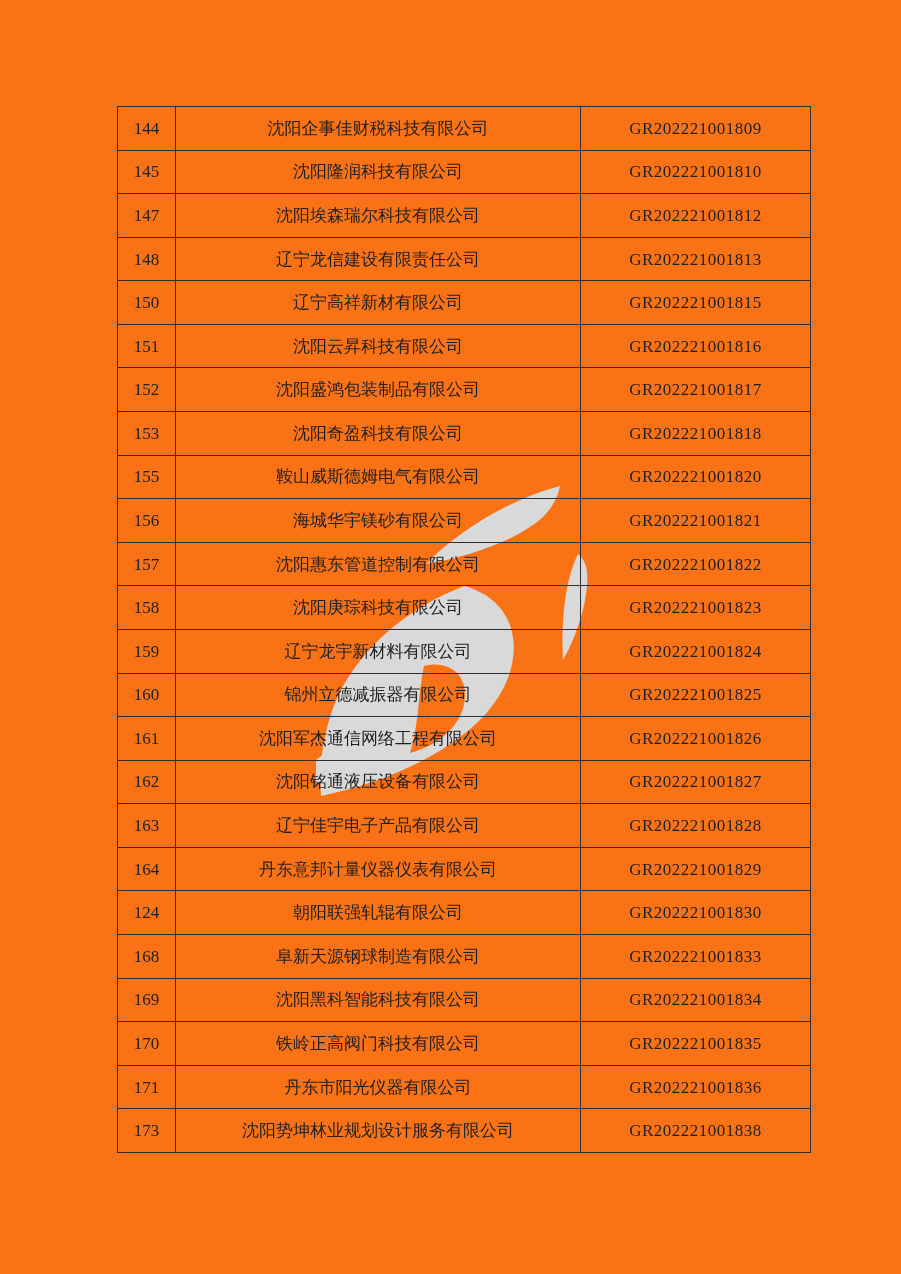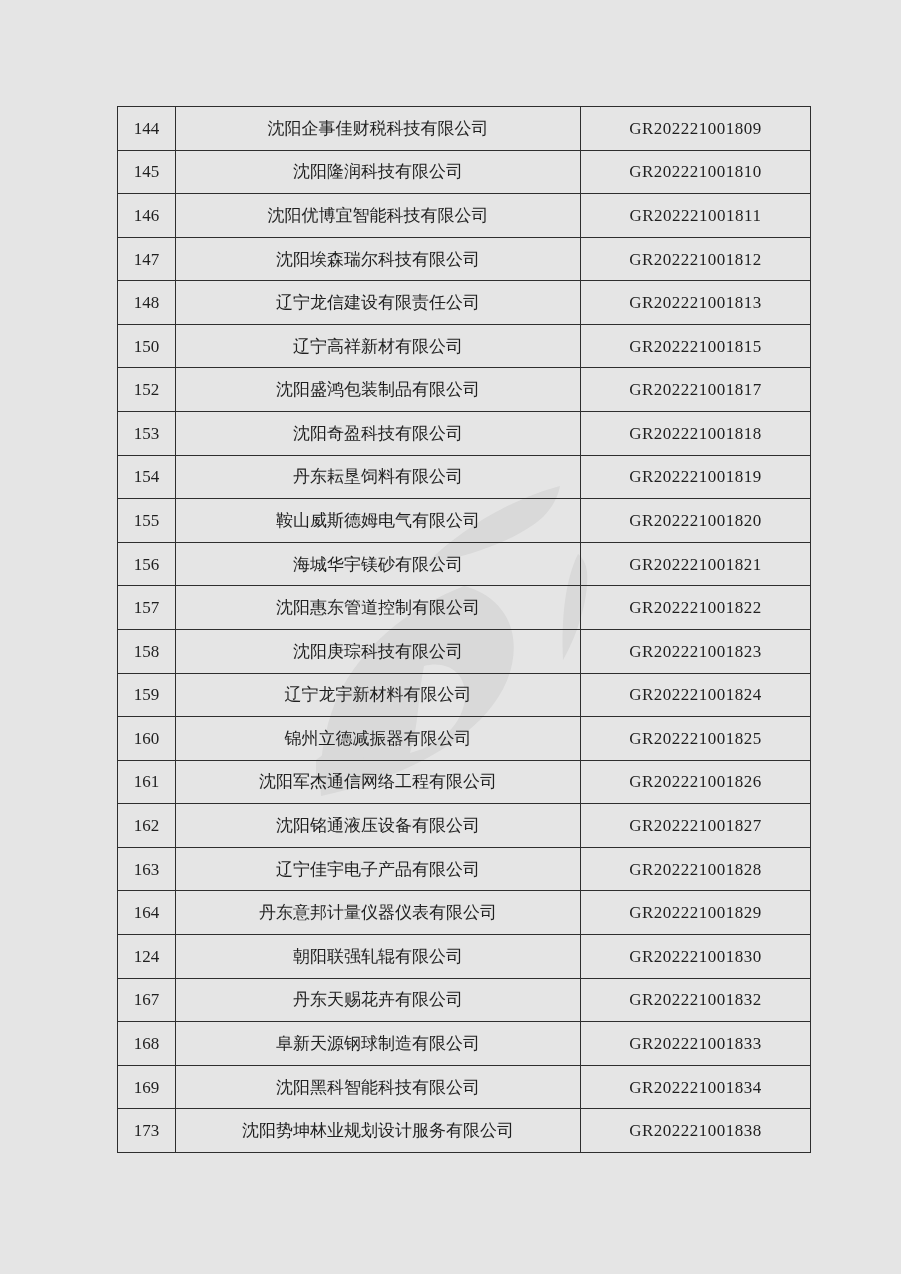--- a/index.html
+++ b/index.html
@@ -1,20 +1,20 @@
 <!DOCTYPE html>
 <html><head>
 <meta charset="utf-8">
 <style>
   html, body { margin: 0; padding: 0; }
   .page {
     position: relative;
     width: 901px;
     height: 1274px;
-    background: #e5e5e5;
+    background: #f97316;
     overflow: hidden;
     font-family: "Liberation Serif", "DejaVu Serif", serif;
   }
   .watermark {
     position: absolute;
     left: 312px;
     top: 468px;
     width: 300px;
     height: 340px;
     z-index: 0;
@@ -74,63 +74,58 @@
       <td class="col-name">沈阳企事佳财税科技有限公司</td>
       <td class="col-code">GR202221001809</td>
     </tr>
 
     <tr>
       <td class="col-no">145</td>
       <td class="col-name">沈阳隆润科技有限公司</td>
       <td class="col-code">GR202221001810</td>
     </tr>
 
-    <tr>
-      <td class="col-no">146</td>
-      <td class="col-name">沈阳优博宜智能科技有限公司</td>
-      <td class="col-code">GR202221001811</td>
-    </tr>
 
     <tr>
       <td class="col-no">147</td>
       <td class="col-name">沈阳埃森瑞尔科技有限公司</td>
       <td class="col-code">GR202221001812</td>
     </tr>
 
     <tr>
       <td class="col-no">148</td>
       <td class="col-name">辽宁龙信建设有限责任公司</td>
       <td class="col-code">GR202221001813</td>
     </tr>
 
 
     <tr>
       <td class="col-no">150</td>
       <td class="col-name">辽宁高祥新材有限公司</td>
       <td class="col-code">GR202221001815</td>
     </tr>
 
+    <tr>
+      <td class="col-no">151</td>
+      <td class="col-name">沈阳云昇科技有限公司</td>
+      <td class="col-code">GR202221001816</td>
+    </tr>
 
     <tr>
       <td class="col-no">152</td>
       <td class="col-name">沈阳盛鸿包装制品有限公司</td>
       <td class="col-code">GR202221001817</td>
     </tr>
 
     <tr>
       <td class="col-no">153</td>
       <td class="col-name">沈阳奇盈科技有限公司</td>
       <td class="col-code">GR202221001818</td>
     </tr>
 
-    <tr>
-      <td class="col-no">154</td>
-      <td class="col-name">丹东耘垦饲料有限公司</td>
-      <td class="col-code">GR202221001819</td>
-    </tr>
 
     <tr>
       <td class="col-no">155</td>
       <td class="col-name">鞍山威斯德姆电气有限公司</td>
       <td class="col-code">GR202221001820</td>
     </tr>
 
     <tr>
       <td class="col-no">156</td>
       <td class="col-name">海城华宇镁砂有限公司</td>
@@ -185,39 +180,44 @@
       <td class="col-code">GR202221001829</td>
     </tr>
 
     <tr>
       <td class="col-no">124</td>
       <td class="col-name">朝阳联强轧辊有限公司</td>
       <td class="col-code">GR202221001830</td>
     </tr>
 
 
-    <tr>
-      <td class="col-no">167</td>
-      <td class="col-name">丹东天赐花卉有限公司</td>
-      <td class="col-code">GR202221001832</td>
-    </tr>
 
     <tr>
       <td class="col-no">168</td>
       <td class="col-name">阜新天源钢球制造有限公司</td>
       <td class="col-code">GR202221001833</td>
     </tr>
 
     <tr>
       <td class="col-no">169</td>
       <td class="col-name">沈阳黑科智能科技有限公司</td>
       <td class="col-code">GR202221001834</td>
     </tr>
 
-
+    <tr>
+      <td class="col-no">170</td>
+      <td class="col-name">铁岭正高阀门科技有限公司</td>
+      <td class="col-code">GR202221001835</td>
+    </tr>
+
+    <tr>
+      <td class="col-no">171</td>
+      <td class="col-name">丹东市阳光仪器有限公司</td>
+      <td class="col-code">GR202221001836</td>
+    </tr>
 
 
     <tr>
       <td class="col-no">173</td>
       <td class="col-name">沈阳势坤林业规划设计服务有限公司</td>
       <td class="col-code">GR202221001838</td>
     </tr>
   </tbody>
   </table>
 

